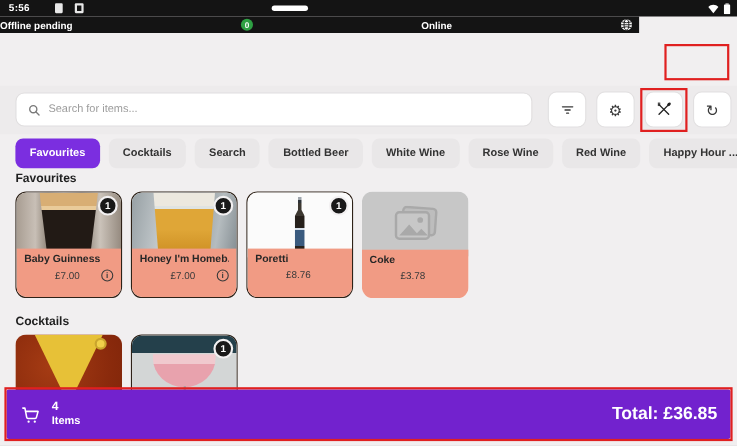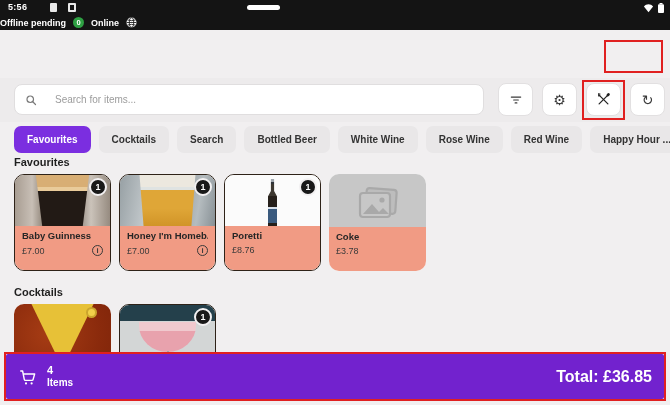--- a/index.html
+++ b/index.html
@@ -7,38 +7,38 @@
   #screen { position:relative; width:670px; height:405px; background:#F1EFF0; overflow:hidden; }
 
   
   .sysbar { position:absolute; left:0; top:0; width:670px; height:15px; background:#141414; color:#fff; }
   .sys-time { position:absolute; left:8px; top:2px; font-size:9px; font-weight:bold; letter-spacing:.3px; }
   .sys-ic1 { position:absolute; left:50px; top:3px; width:7px; height:9px; background:#e8e8e8; border-radius:1px; }
   .sys-ic2 { position:absolute; left:68px; top:3px; width:8px; height:9px; background:#e8e8e8; border-radius:1px; }
   .sys-ic2::after { content:""; position:absolute; left:2px; top:2px; width:4px; height:5px; background:#141414; }
   .sys-pill { position:absolute; left:247px; top:5px; width:33px; height:5px; background:#fff; border-radius:3px; }
   .sys-right { position:absolute; right:6px; top:2px; display:flex; gap:4px; align-items:center; height:11px; }
-  .appbar { position:absolute; left:0; top:15px; width:670px; height:15px; background:#141414; color:#fff;
-            display:flex; justify-content:flex-start; align-items:center; gap:7px; padding-right:6px; }
+  .appbar { position:absolute; left:0; top:15px; width:581px; height:15px; background:#141414; color:#fff;
+            display:flex; justify-content:space-between; align-items:center; gap:7px; padding-right:6px; }
   .appbar .lbl { font-size:9px; font-weight:bold; }
   .badge0 { width:11px; height:11px; border-radius:50%; background:#2EA043; color:#fff; font-size:7.5px; font-weight:bold;
             display:flex; align-items:center; justify-content:center; }
 
   
   .header { position:absolute; left:0; top:30px; width:670px; height:48px; background:#ffffff; border-bottom:1px solid #E5E3E4; }
   .back { position:absolute; left:13px; top:15px; width:20px; height:20px; cursor:pointer; }
   .h-title { position:absolute; left:40px; top:8px; font-size:13.5px; font-weight:bold; color:#1E1E1E; }
   .h-sub { position:absolute; left:40px; top:27px; font-size:9.5px; color:#8C8C8C; }
   .actions-btn { position:absolute; right:11px; top:14px; height:26px; padding:0 11px; background:#E9E7E8; border-radius:6px;
                  display:flex; align-items:center; gap:6px; font-size:10px; font-weight:bold; color:#2B2B2B; }
 
   
   .search-row { position:absolute; left:0; top:78px; width:670px; height:44px; background:#EDEBEC; }
   .search-box { position:absolute; left:14px; top:6px; width:470px; height:31px; background:#fff; border:1px solid #E0DEDF;
-                border-radius:8px; display:flex; align-items:center; padding-left:10px; gap:18px; }
+                border-radius:8px; display:flex; align-items:center; padding-left:10px; gap:7px; }
   .search-box input { border:none; outline:none; flex:1; font-size:10px; color:#444; background:transparent; font-family:"Liberation Sans",sans-serif; }
   .search-box input::placeholder { color:#9C9C9C; }
   .tool-btn { position:absolute; top:5px; width:35px; height:33px; background:#fff; border:1px solid #E2E0E1; border-radius:8px;
               display:flex; align-items:center; justify-content:center; }
   .tb-filter { left:498px; } .tb-gear { left:542px; } .tb-cutlery { left:586px; } .tb-refresh { left:630px; }
   .glyph { font-size:14px; color:#3A3A3A; line-height:1; }
 
   
   .chips { position:absolute; left:14px; top:126px; display:flex; gap:8px; }
   .chip { height:27px; padding:0 13px; border-radius:7px; background:#E9E7E8; color:#333; font-size:10px; font-weight:bold;
@@ -46,21 +46,21 @@
   .chip.sel { background:#7B2EE0; color:#fff; }
 
   
   .sec-title { position:absolute; left:14px; font-size:11px; font-weight:bold; color:#1F1F1F; }
   .cards { position:absolute; left:14px; display:flex; gap:8px; }
   .card { position:relative; width:97px; height:97px; border-radius:10px; overflow:hidden; background:#fff; }
   .card.sel { border:1.6px solid #2E2218; }
   .card-img { position:relative; width:100%; height:59px; overflow:hidden; }
   .card-info { position:absolute; left:0; bottom:0; width:100%; height:44px; background:#F19B84; padding:4px 7px 0 7px; }
   .ci-name { font-size:9.5px; font-weight:bold; color:#262626; white-space:nowrap; overflow:hidden; }
-  .ci-price { margin-top:4px; font-size:9px; color:#3A3A3A; display:flex; justify-content:space-between; align-items:center; }
+  .ci-price { margin-top:4px; font-size:9px; color:#3A3A3A; display:flex; justify-content:space-between; align-items:center;margin-left:28px; }
   .qty-badge { position:absolute; top:3px; right:3px; width:18px; height:18px; border-radius:50%; background:#191919;
                border:2px solid #F2F0F1; color:#fff; font-size:9px; font-weight:bold; display:flex; align-items:center; justify-content:center; z-index:3; }
   .info-i { width:11px; height:11px; border-radius:50%; border:1px solid #3A3A3A; font-size:7.5px; font-weight:bold; color:#3A3A3A;
             display:flex; align-items:center; justify-content:center; }
 
   
   .img-baby { background:linear-gradient(90deg,#a89d92 0,#c8bfb6 18%,#8f8478 30%,#d6cec6 45%,#7b7066 62%,#cbc3ba 80%,#968b80 100%); }
   .img-baby .glass { position:absolute; left:22%; top:0; width:56%; height:102%;
       background:linear-gradient(180deg,#d8ae74 0 20%,#e9cb9a 20% 27%,#221a15 27% 100%);
       clip-path:polygon(0 0,100% 0,86% 100%,14% 100%); }

